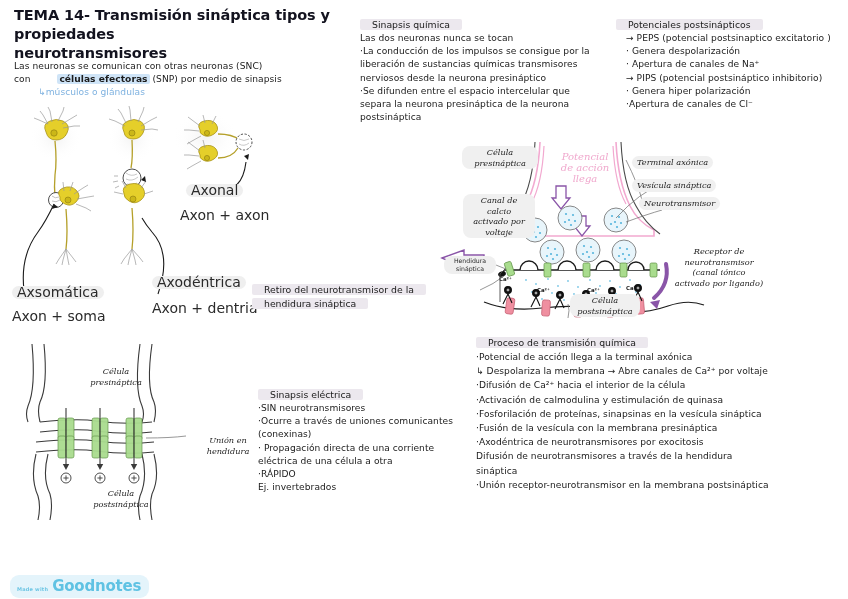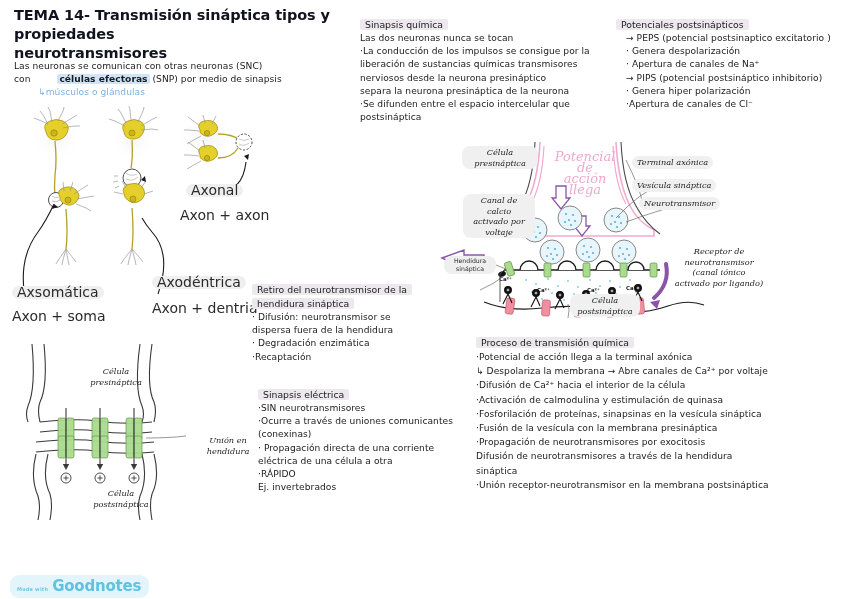--- a/index.html
+++ b/index.html
@@ -52,21 +52,21 @@
     margin-left: 24px;
   }
   .blue {
     color: #7fb2e0;
   }
 
   
   .chip {
     display: inline;
     background: #ece8ee;
-    padding: 0 5px;
+    padding: 0 12px;
     border-radius: 2px;
   }
   .chip-head {
     font-size: 9.3px;
     line-height: 14px;
     color: #1b1b1b;
   }
 
   
   .dlabel {
@@ -90,21 +90,21 @@
     font-size: 8.2px;
     line-height: 10.5px;
     color: #232323;
     background: #f0f0f0;
   }
   .dlabel.pinktxt {
     background: transparent;
     color: #f0a8cd;
     font-family: "DejaVu Serif", serif;
     font-style: italic;
-    font-size: 13px;
+    font-size: 10px;
     line-height: 11px;
   }
 
   
   #watermark {
     left: 10px; top: 575px;
     background: #e4f4fb;
     border-radius: 9px;
     padding: 2px 8px 3px 7px;
     display: flex;
@@ -252,22 +252,22 @@
 
   <div class="abs" style="left:360px; top:18px; width:250px;">
     <div class="chip-head">
       <span class="chip">Sinapsis química</span>
     </div>
     <div class="note">
       <div>  Las dos neuronas nunca se tocan</div>
       <div> ·La conducción de los impulsos se consigue por la</div>
       <div>liberación de sustancias químicas transmisores</div>
       <div>nerviosos desde la neurona presináptico</div>
+      <div> ·Se difunden entre el espacio intercelular que</div>
       <div>separa la neurona presináptica de la neurona</div>
-      <div> ·Se difunden entre el espacio intercelular que</div>
       <div>postsináptica</div>
     </div>
   </div>
 
   <div class="abs" style="left:616px; top:18px; width:228px;">
     <div class="chip-head">
       <span class="chip">Potenciales postsinápticos</span>
     </div>
     <div class="note" style="padding-left:10px;">
       <div>→ PEPS (potencial postsinaptico excitatorio )</div>
@@ -482,26 +482,20 @@
 activado por ligando)</div>
 
   <div class="dlabel cursive" style="left:570px; top:294px; width:60px; white-space:pre-line; text-align:center;">Célula
 postsináptica</div>
 
   <div class="abs" style="left:252px; top:256px; width:200px;margin-top:27px;">
     <div class="chip-head">
       <span class="chip">Retiro del neurotransmisor de la</span><br>
       <span class="chip">hendidura sináptica</span>
     </div>
-    <div class="note">
-      <div> · Difusión: neurotransmisor se</div>
-      <div>dispersa fuera de la hendidura</div>
-      <div> · Degradación enzimática</div>
-      <div> ·Recaptación</div>
-    </div>
   </div>
 
   <div class="abs" style="left:22px; top:342px; width:230px; height:180px;">
     <svg width="230" height="180" viewBox="0 0 230 180">
 
       <path d="M10 2 q4 44 -4 62 q-3 8 0 16" stroke="#3a3a3a" stroke-width="1.1" fill="none"></path>
       <path d="M22 2 q4 42 -4 58 q-3 8 0 20" stroke="#3a3a3a" stroke-width="1.1" fill="none"></path>
       <path d="M118 2 q-6 44 2 62 q3 8 0 16" stroke="#3a3a3a" stroke-width="1.1" fill="none"></path>
       <path d="M130 2 q-6 42 2 58 q3 8 0 20" stroke="#3a3a3a" stroke-width="1.1" fill="none"></path>
 
@@ -586,21 +580,21 @@
     <div class="chip-head">
       <span class="chip">Proceso de transmisión química</span>
     </div>
     <div class="note" style="line-height:14.2px;">
       <div>·Potencial de acción llega a la terminal axónica</div>
       <div> ↳ Despolariza la membrana → Abre canales de Ca²⁺ por voltaje</div>
       <div>·Difusión de Ca²⁺ hacia el interior de la célula</div>
       <div>·Activación de calmodulina y estimulación de quinasa</div>
       <div>·Fosforilación de proteínas, sinapsinas en la vesícula sináptica</div>
       <div>·Fusión de la vesícula con la membrana presináptica</div>
-      <div>·Propagación de neurotransmisores por exocitosis</div>
+      <div>·Axodéntrica de neurotransmisores por exocitosis</div>
       <div> Difusión de neurotransmisores a través de la hendidura</div>
       <div>sináptica</div>
       <div> ·Unión receptor-neurotransmisor en la membrana postsináptica</div>
     </div>
   </div>
 
   <div class="abs" id="watermark">
     <span class="made">Made with</span>
     <span class="brand">Goodnotes</span>
   </div>

